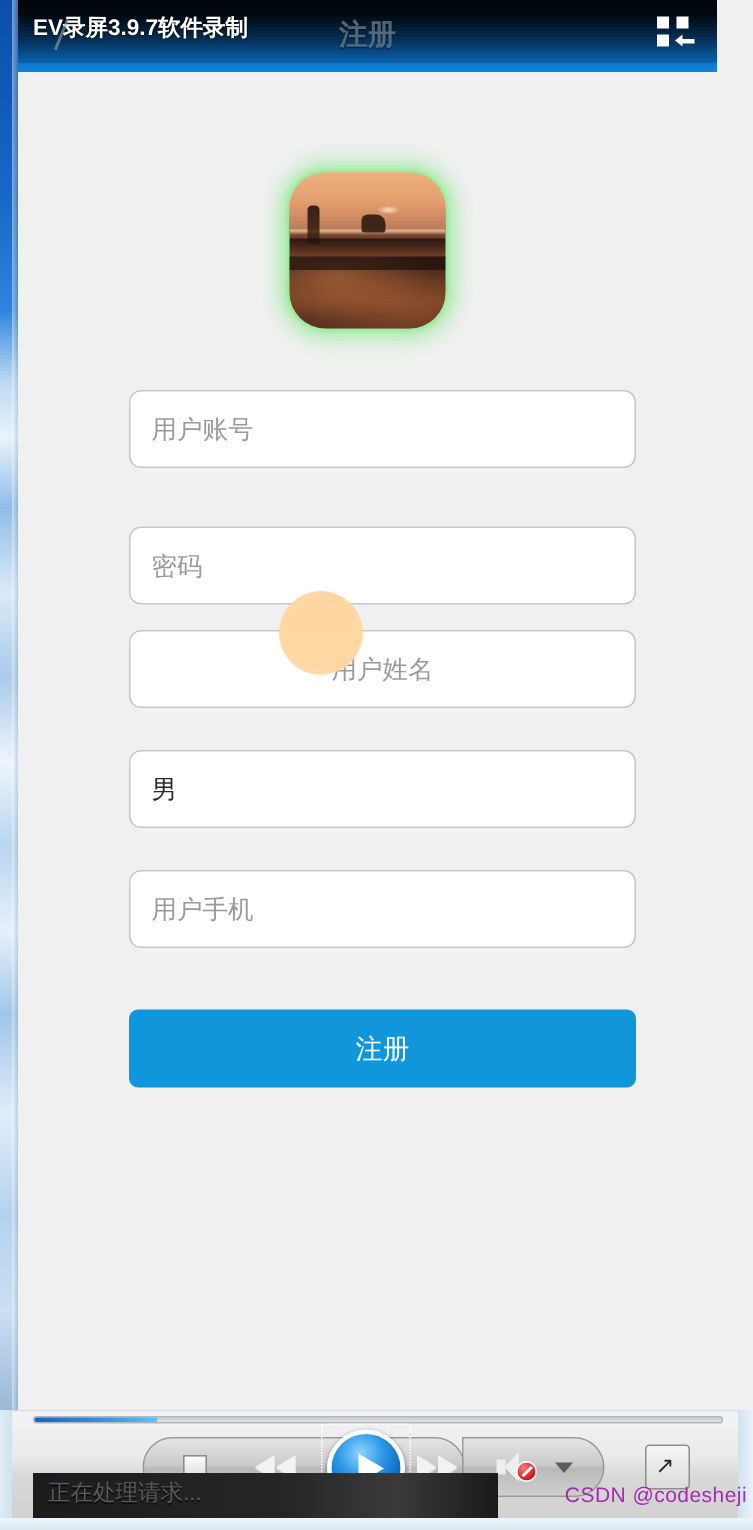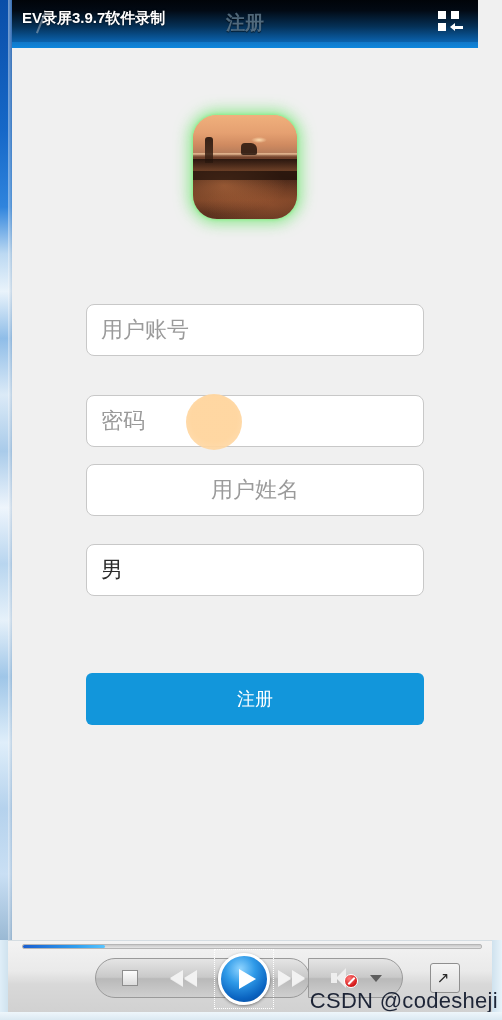--- a/index.html
+++ b/index.html
@@ -241,23 +241,22 @@
     left: 74px;
     width: 338px;
     height: 52px;
     box-sizing: border-box;
     background: #ffffff;
     border: 1px solid #c8c8c8;
     border-radius: 8px;
     display: flex;
     align-items: center;
     padding: 0 14px;
-    font-size: 22px;
+    font-size: 17px;
     color: #9a9a9a;
-    margin-top: 44px;
   }
   .field.filled { color: #2b2b2b; }
   .f1 { top: 212px; }
   .f2 { top: 303px; }
   .f3 { top: 372px; justify-content: center; }
   .f4 { top: 452px; }
   .f5 { top: 532px; }
 
   .submit-btn {
     position: absolute;
@@ -462,22 +461,22 @@
     position: absolute;
     left: 10px; top: 4px;
     font-size: 15px;
     color: #555a5e;
     white-space: nowrap;
     text-shadow: 0 1px 0 rgba(0,0,0,.6);
   }
   .csdn-watermark {
     position: absolute;
     right: 4px; top: 988px;
-    font-size: 22px;
-    color: #0f172a;
+    font-size: 14px;
+    color: #a21caf;
     opacity: .92;
     white-space: nowrap;
     letter-spacing: .3px;
     margin-left: 33px;
   }
   .bottom-edge {
     position: absolute;
     left: 0; top: 1012px;
     width: 502px; height: 8px;
     background: linear-gradient(180deg, #eef6fb, #dbe9f2);
@@ -550,20 +549,23 @@
       </div>
 
       <div class="field f3">
         <span>用户姓名</span>
       </div>
 
       <div class="field f4 filled">
         <span>男</span>
       </div>
 
+      <div class="field f5">
+        <span>用户手机</span>
+      </div>
 
       <button class="submit-btn">
         <span>注册</span>
       </button>
 
       <div class="touch-blob"></div>
     </div>
   </div>
 
   <div class="player-bg"></div>
@@ -600,16 +602,19 @@
     <span class="spk-body"></span>
     <span class="spk-cone"></span>
     <span class="mute-badge"></span>
   </div>
   <div class="vol-caret"></div>
 
   <div class="btn-fullscreen">
     <span class="fs-arrow">↗</span>
   </div>
 
+  <div class="status-strip">
+    <div class="status-text">正在处理请求...</div>
+  </div>
 
   <div class="csdn-watermark">CSDN @codesheji</div>
   <div class="bottom-edge"></div>
 </div>
 
 </body></html>

